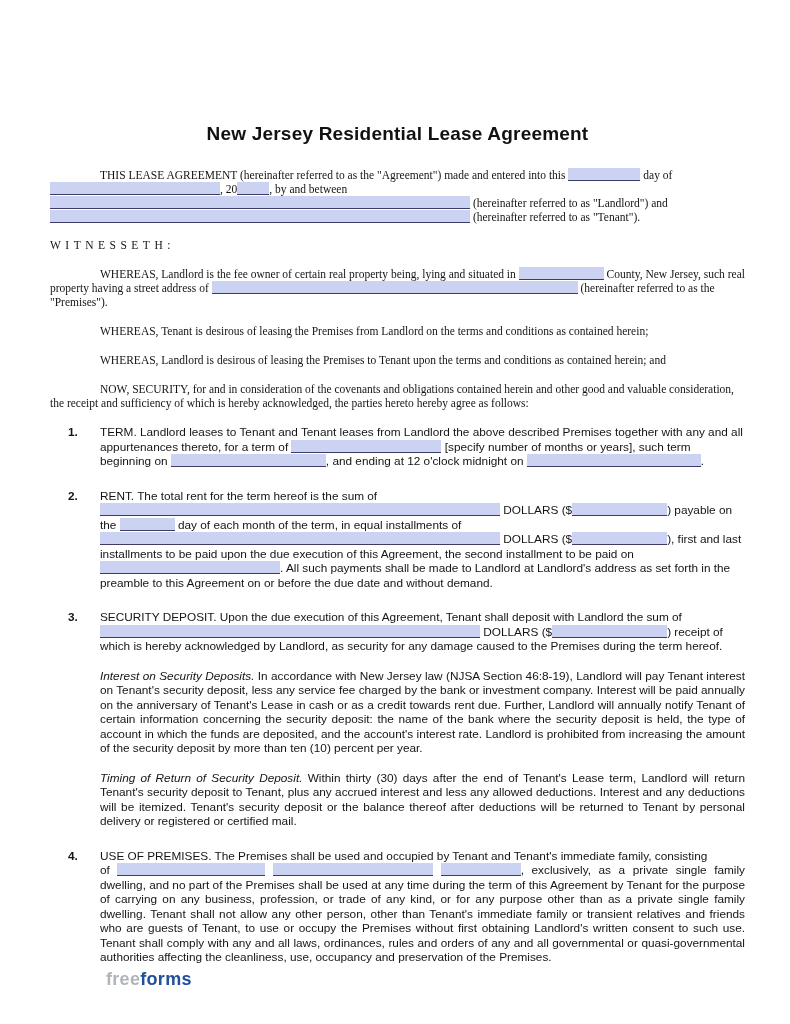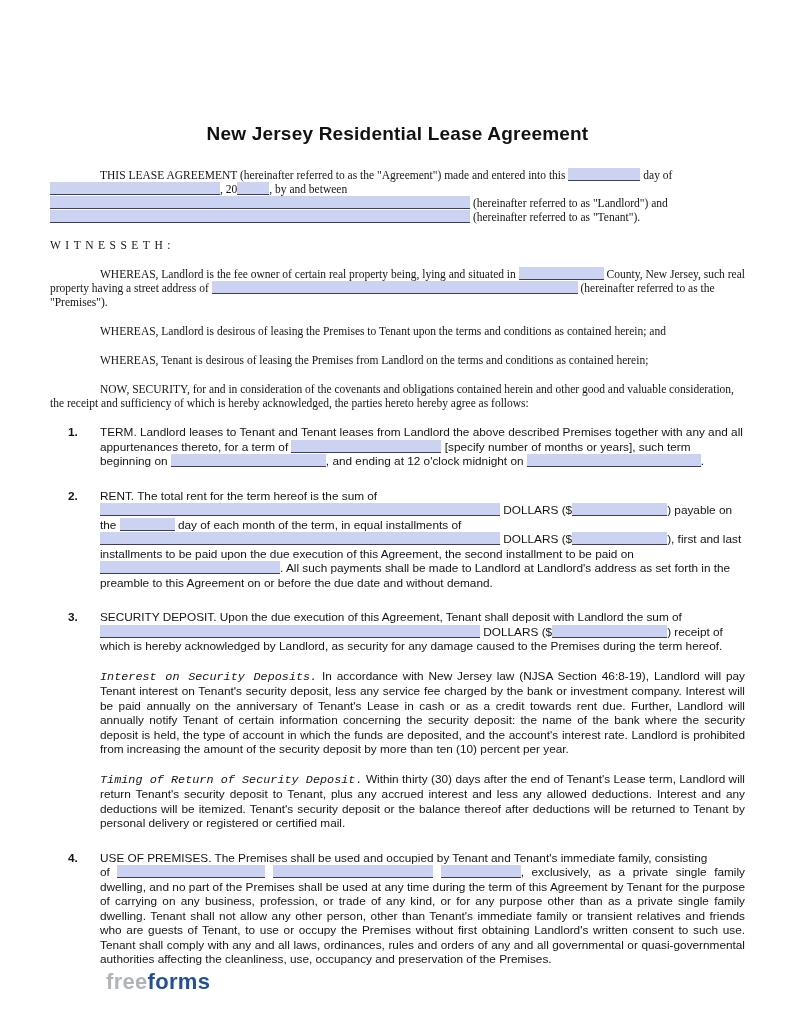--- a/index.html
+++ b/index.html
@@ -24,41 +24,41 @@
   .item .num{flex:none;width:32px;margin-left:18px;font-weight:bold;}
   .item .body{flex:1;min-width:0;}
   .sub{margin-top:15px;}
   .justify{text-align:justify;}
   .blank{
     display:inline-block;background:var(--blank-fill,#ccd2f2);
     border-bottom:1px solid var(--blank-line,#3c3c64);
     height:12px;vertical-align:-2px;
   }
   .bold{font-weight:normal;}
-  .ital{font-style:italic;font-family:Liberation Mono, monospace;}
+  .ital{font-style:italic;}
   .logo{
     position:absolute;left:106px;top:969px;
-    font-family:"Liberation Sans",sans-serif;font-size:22px;font-weight:bold;
+    font-family:"Liberation Sans",sans-serif;font-size:18px;font-weight:bold;
     letter-spacing:0.3px;
   }
   .logo .free{color:var(--logo-free,#b1b5ba);}
   .logo .forms{color:var(--logo-forms,#21509a);}
 </style>
 </head>
 <body>
 
 <div class="page">
   <div class="content">
     <h1 class="doc-title">New Jersey Residential Lease Agreement</h1>
     <div>
         <div class="para indent"><span class="bold">THIS LEASE AGREEMENT</span><span> (hereinafter referred to as the "Agreement") made and entered into this </span><span class="blank" style="width: 72px;"></span><span> day of </span><span class="blank" style="width: 170px;"></span><span>, 20</span><span class="blank" style="width: 32px;"></span><span>, by and between </span><span class="blank" style="width: 420px;"></span><span> (hereinafter referred to as "Landlord") and </span><span class="blank" style="width: 420px;"></span><span> (hereinafter referred to as "Tenant").</span></div>
         <div class="heading">WITNESSETH:</div>
         <div class="para indent"><span class="bold">WHEREAS,</span><span> Landlord is the fee owner of certain real property being, lying and situated in </span><span class="blank" style="width: 85px;"></span><span> County, New Jersey, such real property having a street address of </span><span class="blank" style="width: 366px;"></span><span> (hereinafter referred to as the "Premises").</span></div>
+        <div class="para indent"><span class="bold">WHEREAS,</span><span> Tenant is desirous of leasing the Premises from Landlord on the terms and conditions as contained herein;</span></div>
         <div class="para indent"><span class="bold">WHEREAS,</span><span> Landlord is desirous of leasing the Premises to Tenant upon the terms and conditions as contained herein; and</span></div>
-        <div class="para indent"><span class="bold">WHEREAS,</span><span> Tenant is desirous of leasing the Premises from Landlord on the terms and conditions as contained herein;</span></div>
         <div class="para indent"><span class="bold">NOW, SECURITY</span><span>, for and in consideration of the covenants and obligations contained herein and other good and valuable consideration, the receipt and sufficiency of which is hereby acknowledged, the parties hereto hereby agree as follows:</span></div>
         <div class="item">
           <div class="num">1.</div>
           <div class="body"><span class="bold">TERM</span><span>.  Landlord leases to Tenant and Tenant leases from Landlord the above described Premises together with any and all appurtenances thereto, for a term of </span><span class="blank" style="width: 150px;"></span><span> [specify number of months or years], such term beginning on </span><span class="blank" style="width: 155px;"></span><span>, and ending at 12 o'clock midnight on </span><span class="blank" style="width: 174px;"></span><span>.</span></div>
         </div>
         <div class="item">
           <div class="num">2.</div>
           <div class="body"><span class="bold">RENT</span><span>.  The total rent for the term hereof is the sum of </span><span class="blank" style="width: 400px;"></span><span> DOLLARS ($</span><span class="blank" style="width: 95px;"></span><span>) payable on the </span><span class="blank" style="width: 55px;"></span><span> day of each month of the term, in equal installments of </span><span class="blank" style="width: 400px;"></span><span> DOLLARS ($</span><span class="blank" style="width: 95px;"></span><span>), first and last installments to be paid upon the due execution of this Agreement, the second installment to be paid on </span><span class="blank" style="width: 180px;"></span><span>.  All such payments shall be made to Landlord at Landlord's address as set forth in the preamble to this Agreement on or before the due date and without demand.</span></div>
         </div>
         <div class="item">

